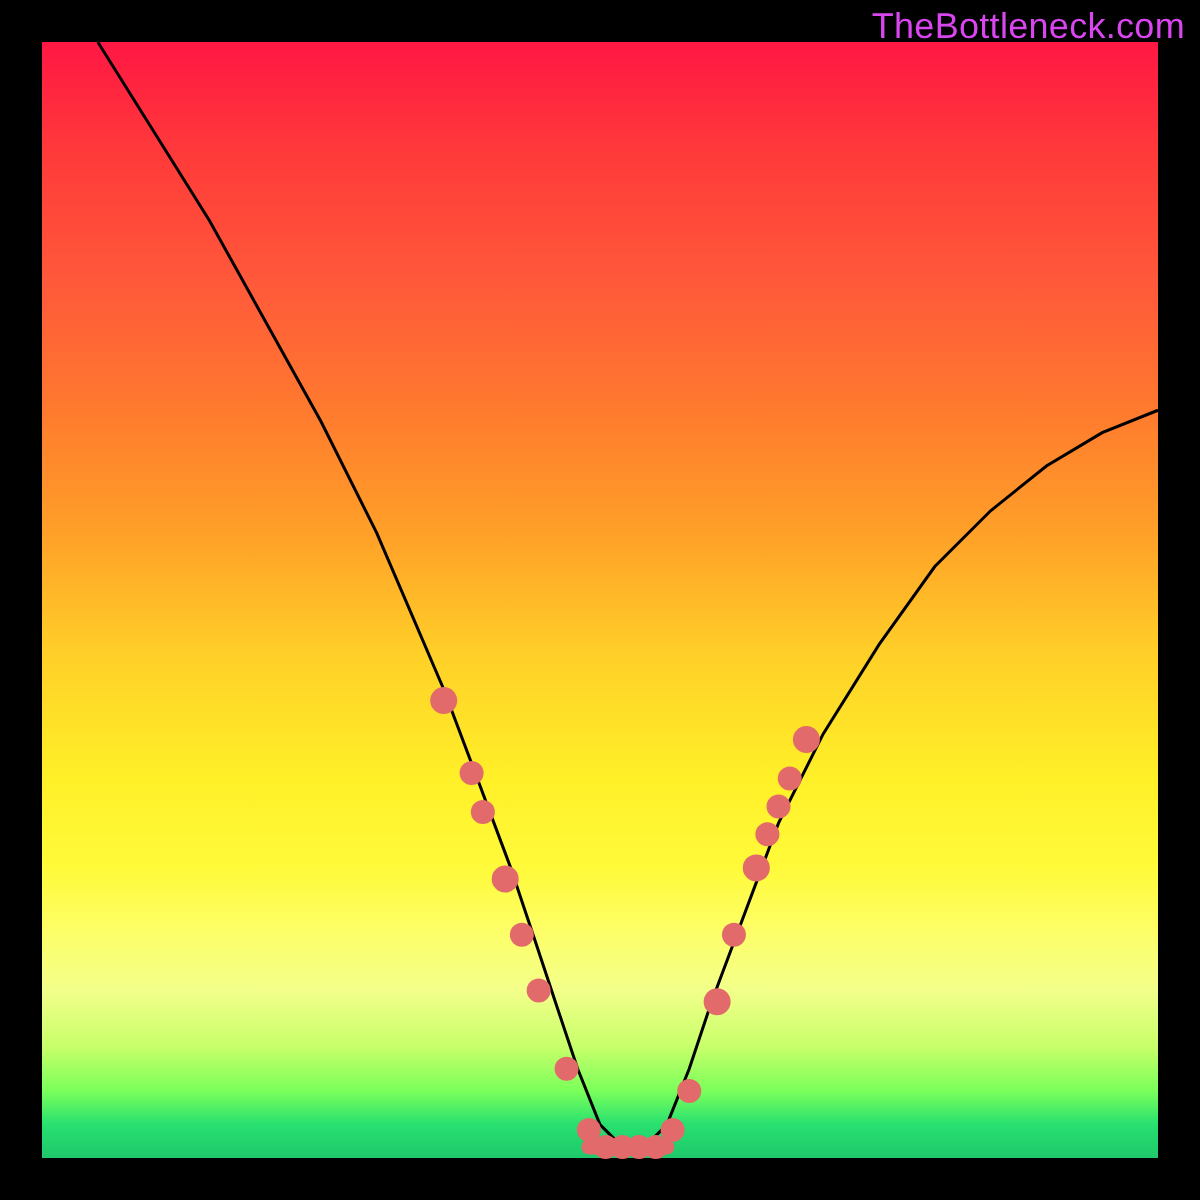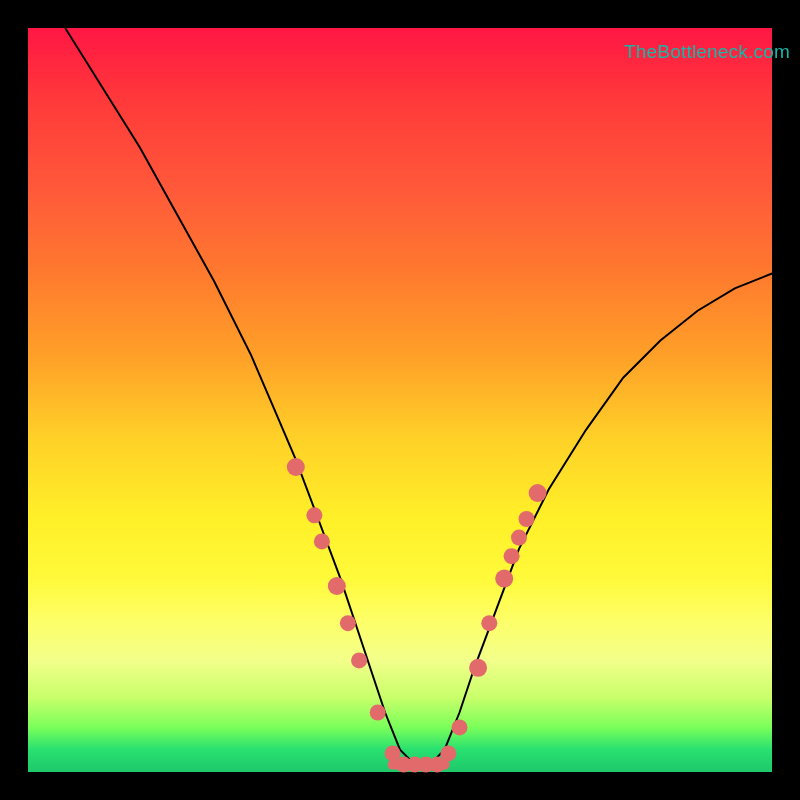--- a/index.html
+++ b/index.html
@@ -39,26 +39,25 @@
       #c8ff6a 90%,
       #7aff5a 94%,
       #28e070 97%,
       #1ec86a 100%
     );
   }
   .watermark {
     position: absolute;
     top: 4px;
     right: 10px;
-    color: #14b8a6;
-    font-size: 19px;
+    color: #d946ef;
+    font-size: 24px;
     font-weight: 500;
     letter-spacing: 0.2px;
     user-select: none;
-    margin-top: 37px;
   }
   svg.curve {
     position: absolute;
     left: 0;
     top: 0;
     width: 744px;
     height: 744px;
     overflow: visible;
   }
 </style>

